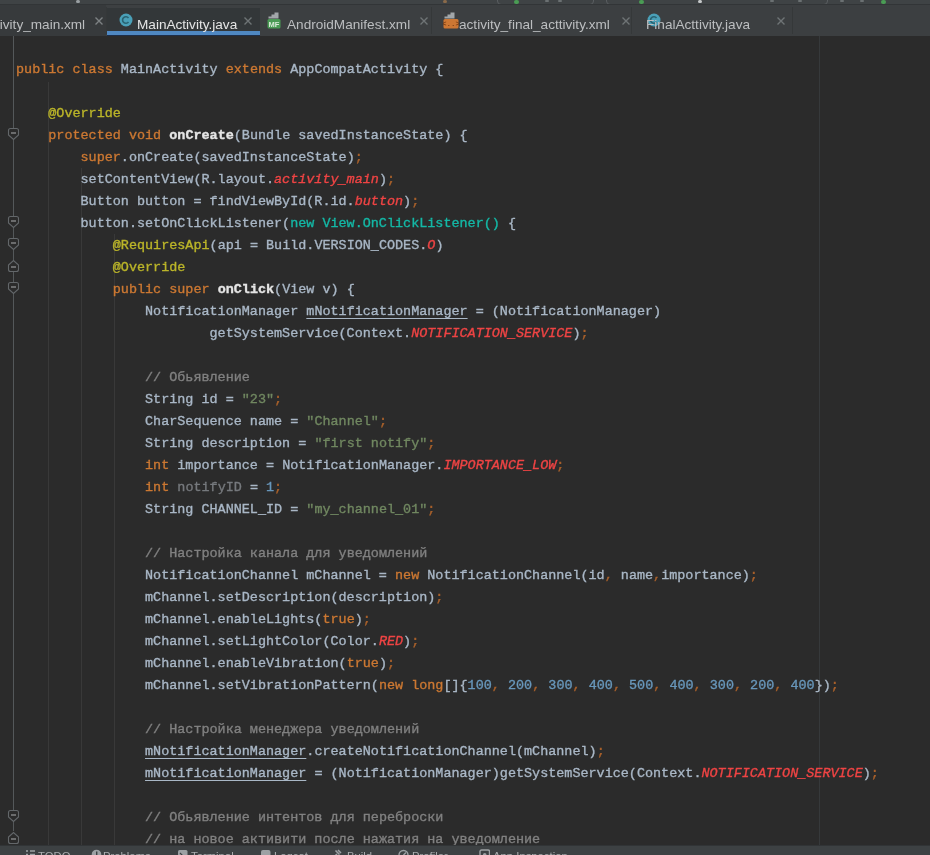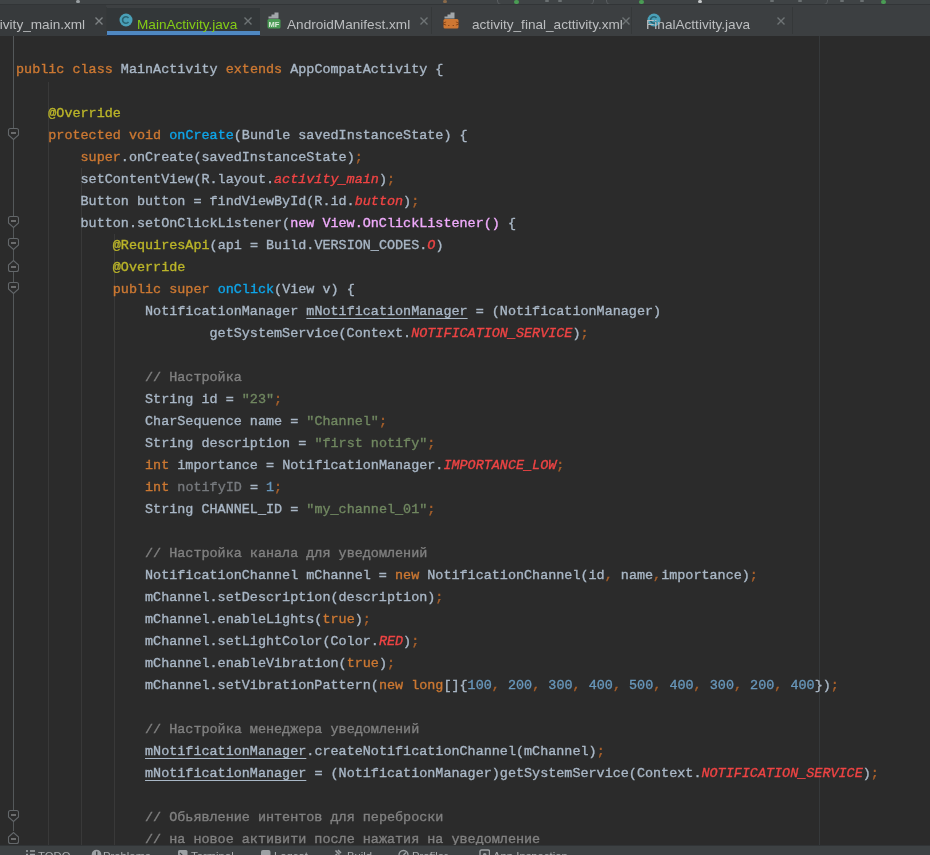--- a/index.html
+++ b/index.html
@@ -17,23 +17,23 @@
 #underline{position:absolute;left:107px;top:26px;width:153px;height:4px;background:#4f88c2;box-shadow:0 1px 0 #1e2e49;}
 
 #editor{left:0;top:36px;width:930px;height:809px;background:#2b2b2b;}
 .vline{position:absolute;width:1px;}
 pre{position:absolute;left:16px;top:23px;margin:0;font-family:"Liberation Mono",monospace;font-size:13.45px;line-height:22px;color:#a9b7c6;-webkit-text-stroke:0.35px;}
 .k{color:#cc7832;}
 .s{color:#708760;}
 .n{color:#6897bb;}
 .c{color:#808080;}
 .a{color:#bbb529;}
-.m{color:#0ea5e9;font-weight:normal;}
+.m{color:#e5e5e5;font-weight:bold;}
 .f{color:#ef4444;font-style:italic;}
-.d{color:#f0abfc;}
+.d{color:#14b8a6;}
 .g{color:#76797d;text-align:center;}
 .p{color:#a7602b;}
 .u{text-decoration:underline;text-underline-offset:3px;}
 
 .fms{position:absolute;left:7px;width:13px;height:14px;}
 
 #botbar{left:0;top:845px;width:930px;height:10px;background:#3d4143;border-top:1px solid #313436;box-sizing:border-box;}
 .bitem{position:absolute;top:3.5px;font-size:11.3px;color:#a9acae;white-space:nowrap;}
 .bicon{position:absolute;top:3px;width:11px;height:11px;}
 </style>
@@ -66,42 +66,42 @@
   <div class="tabtext" style="left:-4px;">tivity_main.xml</div>
   <svg class="close" style="left:94px;" width="10" height="10">
       <path d="M1.5 1.5 L8.5 8.5 M8.5 1.5 L1.5 8.5" stroke="#7d8284" stroke-width="1.4"></path>
     </svg>
   <div class="sep" style="left:106px;"></div>
 
   <svg class="abs" style="left:119px;top:8px;" width="14" height="14" viewBox="0 0 14 14">
     <circle cx="7" cy="7" r="6.5" fill="#4aa0b8"></circle>
     <path d="M9.5 5 A3.3 3.3 0 1 0 9.5 9" stroke="#2a6372" stroke-width="1.6" fill="none"></path>
   </svg>
-  <div class="tabtext" style="left:137px;color:#84cc16;">MainActivity.java</div>
+  <div class="tabtext" style="left:137px;color:#e5e5e5;">MainActivity.java</div>
   <svg class="close" style="left:243px;" width="10" height="10">
       <path d="M1.5 1.5 L8.5 8.5 M8.5 1.5 L1.5 8.5" stroke="#6f7476" stroke-width="1.4"></path>
     </svg>
 
   <svg class="abs" style="left:267px;top:7px;" width="15" height="17" viewBox="0 0 15 17">
     <path d="M1.5 6.5 L1.5 4.5 L4.5 4.5 L4.5 2.5 L7.5 2.5 L7.5 0.5 L11.5 0.5 L11.5 6.5 Z" fill="#a2a7aa"></path>
     <rect x="0.5" y="7" width="13" height="9.5" rx="1.5" fill="#4a9b55"></rect>
     <text x="7" y="14.5" font-size="7.5" font-weight="bold" fill="#d9ead9" text-anchor="middle" font-family="Liberation Sans,sans-serif">MF</text>
   </svg>
   <div class="tabtext" style="left:287px;">AndroidManifest.xml</div>
   <svg class="close" style="left:419px;" width="10" height="10">
       <path d="M1.5 1.5 L8.5 8.5 M8.5 1.5 L1.5 8.5" stroke="#6f7476" stroke-width="1.4"></path>
     </svg>
   <div class="sep" style="left:431px;"></div>
 
   <svg class="abs" style="left:443px;top:7px;" width="16" height="17" viewBox="0 0 16 17">
     <path d="M1.5 6.5 L1.5 4.5 L4.5 4.5 L4.5 2.5 L7.5 2.5 L7.5 0.5 L11.5 0.5 L11.5 6.5 Z" fill="#a2a7aa"></path>
     <rect x="0.5" y="7" width="15" height="9.5" rx="1.5" fill="#cd7733"></rect>
     <text x="8" y="14" font-size="7.5" font-weight="bold" fill="#7a3d14" text-anchor="middle" font-family="Liberation Mono,monospace">&lt;..&gt;</text>
   </svg>
-  <div class="tabtext" style="left:472px;">activity_final_acttivity.xml</div>
+  <div class="tabtext" style="left:459px;">activity_final_acttivity.xml</div>
   <svg class="close" style="left:621px;" width="10" height="10">
       <path d="M1.5 1.5 L8.5 8.5 M8.5 1.5 L1.5 8.5" stroke="#6f7476" stroke-width="1.4"></path>
     </svg>
   <div class="sep" style="left:631px;"></div>
 
   <svg class="abs" style="left:647px;top:8px;" width="14" height="14" viewBox="0 0 14 14">
     <circle cx="7" cy="7" r="6.5" fill="#4aa0b8"></circle>
     <path d="M9.5 5 A3.3 3.3 0 1 0 9.5 9" stroke="#2a6372" stroke-width="1.6" fill="none"></path>
   </svg>
   <div class="tabtext" style="left:646px;">FinalActtivity.java</div>
@@ -125,21 +125,21 @@
         <span class="k">super</span>.onCreate(savedInstanceState)<span class="p">;</span>
         setContentView(R.layout.<span class="f">activity_main</span>)<span class="p">;</span>
         Button button = findViewById(R.id.<span class="f">button</span>)<span class="p">;</span>
         button.setOnClickListener(<span class="d">new View.OnClickListener() </span>{
             <span class="a">@RequiresApi</span>(api = Build.VERSION_CODES.<span class="f">O</span>)
             <span class="a">@Override</span>
             <span class="k">public super</span> <span class="m">onClick</span>(View v) {
                 NotificationManager <span class="u">mNotificationManager</span> = (NotificationManager)
                         getSystemService(Context.<span class="f">NOTIFICATION_SERVICE</span>)<span class="p">;</span>
 
-                <span class="c">// Настройка</span>
+                <span class="c">// Обьявление</span>
                 String id = <span class="s">"23"</span><span class="p">;</span>
                 CharSequence name = <span class="s">"Channel"</span><span class="p">;</span>
                 String description = <span class="s">"first notify"</span><span class="p">;</span>
                 <span class="k">int</span> importance = NotificationManager.<span class="f">IMPORTANCE_LOW</span><span class="p">;</span>
                 <span class="k">int</span> <span class="g">notifyID</span> = <span class="n">1</span><span class="p">;</span>
                 String CHANNEL_ID = <span class="s">"my_channel_01"</span><span class="p">;</span>
 
                 <span class="c">// Настройка канала для уведомлений</span>
                 NotificationChannel mChannel = <span class="k">new</span> NotificationChannel(id<span class="p">,</span> name<span class="p">,</span>importance)<span class="p">;</span>
                 mChannel.setDescription(description)<span class="p">;</span>

